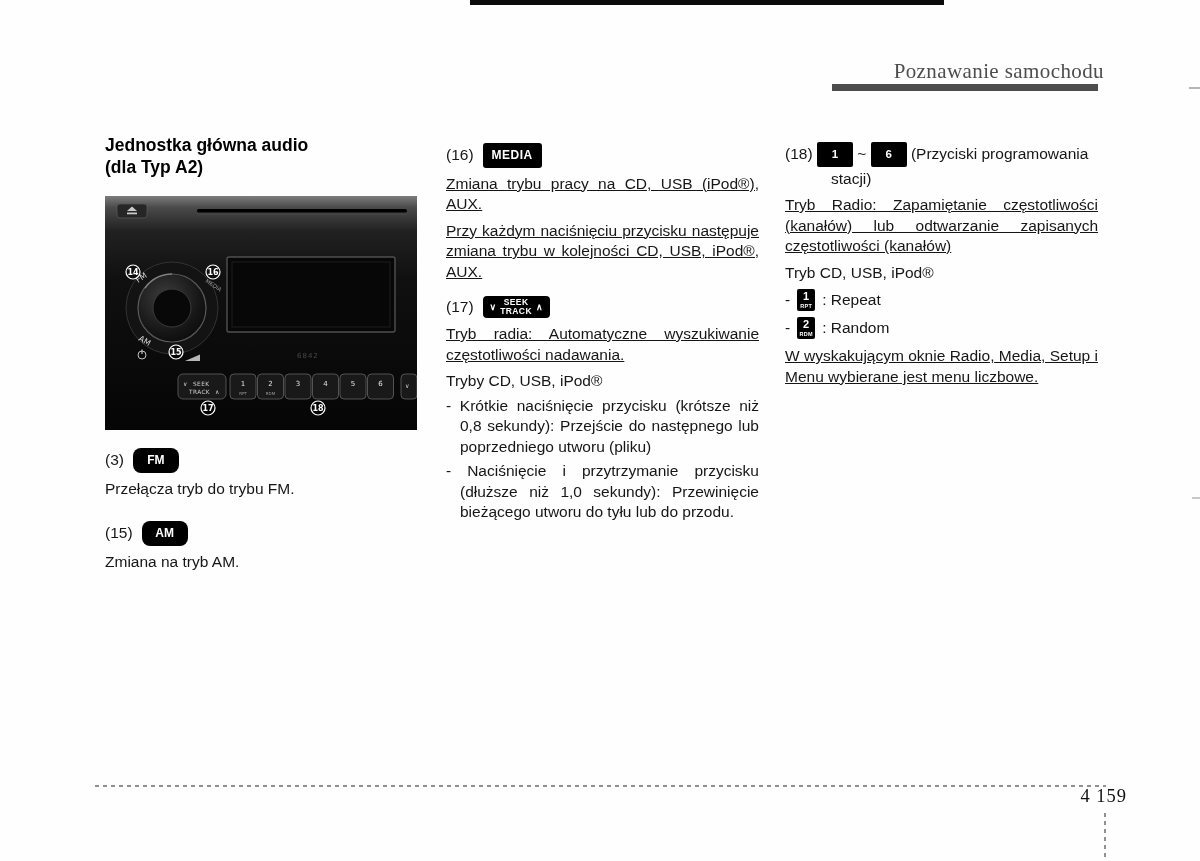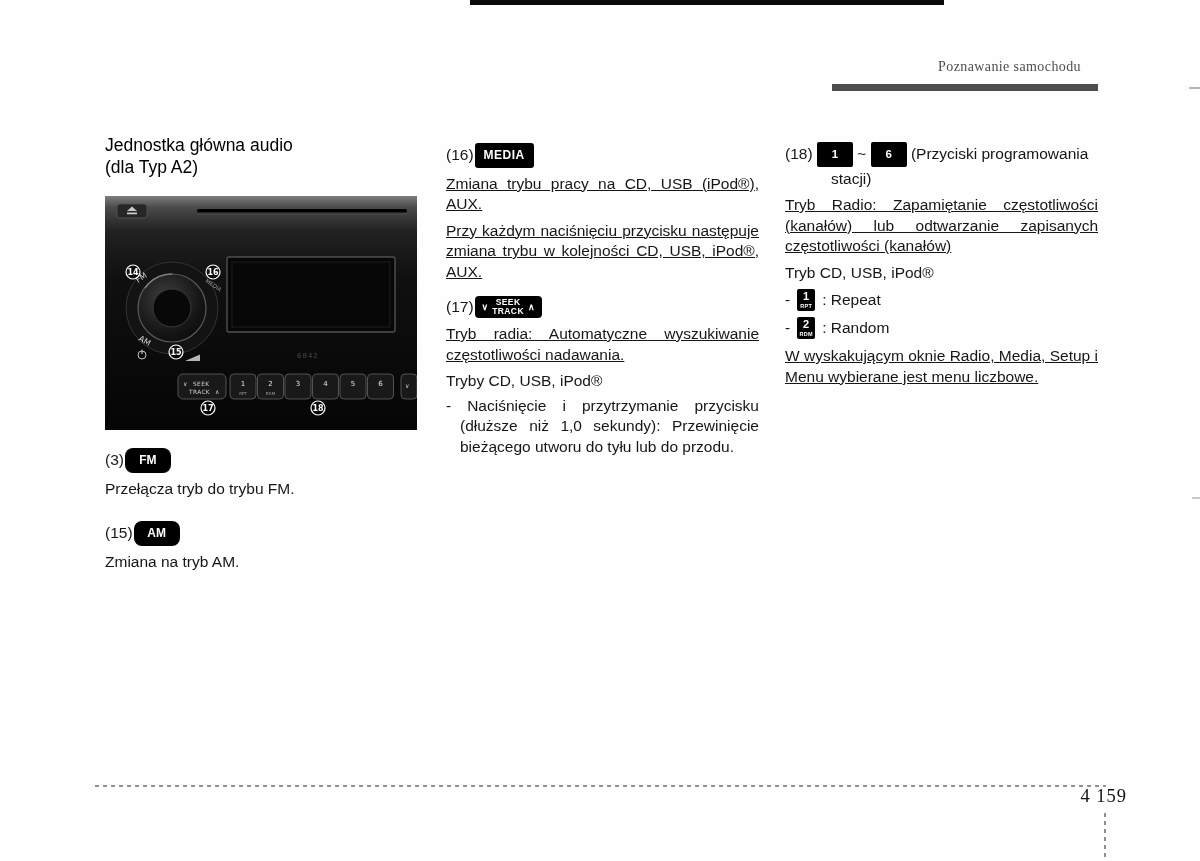--- a/index.html
+++ b/index.html
@@ -2,41 +2,41 @@
 <html><head>
 <meta charset="utf-8">
 <style>
   html,body { margin:0; padding:0; background:#ffffff; }
   .page {
     position:relative; width:1200px; height:861px; background:#fefefe;
     font-family:"Liberation Sans", sans-serif; color:#161616; overflow:hidden;
   }
   .top-artifact { position:absolute; top:0; left:470px; width:474px; height:5px; background:#0b0b0b; }
   .header-title {
-    position:absolute; top:59px; right:119px;
-    font-family:"Liberation Serif", serif; font-size:14px; color:#4d4d4d; letter-spacing:0.4px;
+    position:absolute; top:59px; right:96px;
+    font-family:"Liberation Serif", serif; font-size:21px; color:#4d4d4d; letter-spacing:0.4px;
   }
   .header-bar { position:absolute; top:84px; left:832px; width:266px; height:7px; background:#4d4d4d; }
   .crop-dash { position:absolute; right:0; height:2px; background:#b5b5b5; }
   .crop-dash.h1 { top:87px; width:11px; }
   .crop-dash.h2 { top:497px; width:8px; background:#c8c8c8; }
 
   .col { position:absolute; width:313px; font-size:15.5px; line-height:20.5px; }
   .col-left  { left:105px; top:134px; }
   .col-mid   { left:446px; top:143px; }
   .col-right { left:785px; top:142px; }
 
-  .section-heading { font-size:17.5px; font-weight:normal; line-height:22px; color:#000; }
+  .section-heading { font-size:17.5px; font-weight:bold; line-height:22px; color:#000; }
 
   .radio-figure { display:block; margin-top:18px; width:312px; height:234px; }
   svg text { font-family:"DejaVu Sans", sans-serif; }
 
   .item { margin-top:18px; }
   .item-tight { margin-top:12px; }
-  .item-head { display:flex; align-items:center; gap:1px; }
+  .item-head { display:flex; align-items:center; gap:9px; }
   .badge-pill {
     background:#000; color:#fff; font-weight:bold; font-size:12px;
     width:46px; text-align:center; padding:2px 0; border-radius:8px;
   }
   .badge-rect {
     background:#000; color:#fff; font-weight:bold; font-size:12px;
     padding:2px 9px; border-radius:3px; letter-spacing:0.5px;
   }
   .seek-badge {
     display:inline-flex; align-items:center; gap:4px;
@@ -231,20 +231,21 @@
           <span class="chev">∨</span>
           <span class="lines">
             <span>SEEK</span>
             <span>TRACK</span>
           </span>
           <span class="chev">∧</span>
         </span>
       </div>
       <div class="para">Tryb radia: Automatyczne wyszukiwanie częstotliwości nadawania.</div>
       <div class="para-single">Tryby CD, USB, iPod®</div>
+      <div class="bullet">- Krótkie naciśnięcie przycisku (krótsze niż 0,8 sekundy): Przejście do następnego lub poprzedniego utworu (pliku)</div>
       <div class="bullet">- Naciśnięcie i przytrzymanie przycisku (dłuższe niż 1,0 sekundy): Przewinięcie bieżącego utworu do tyłu lub do przodu.</div>
     </div>
   </div>
 
   <div class="col col-right">
     <div>
       <div class="item18-head">
         <span>(18)</span>
         <span class="num-badge">1</span>
         <span>~</span>

